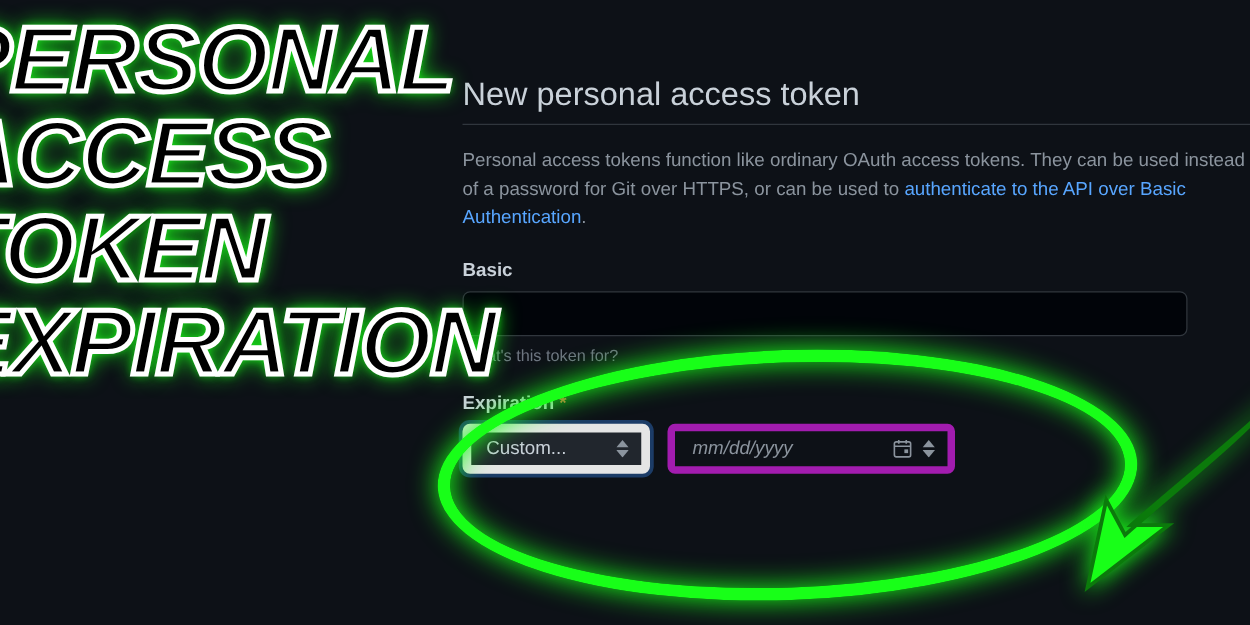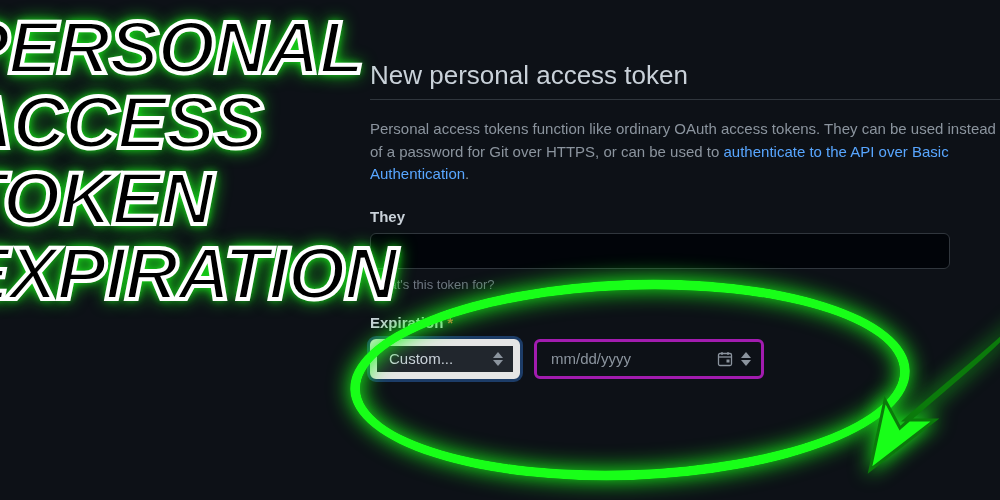--- a/index.html
+++ b/index.html
@@ -104,28 +104,29 @@
     display: flex;
     flex-direction: column;
     gap: 2px;
   }
   .stepper svg { display: block; }
   .date-box {
     position: relative;
     width: 230px;
     height: 40px;
     background: #0d1117;
-    border: 3px solid #a21caf;
+    border: 6px solid #a21caf;
     border-radius: 6px;
     display: flex;
     align-items: center;
     padding: 0 14px;
     color: #8b949e;
     font-size: 15px;
     cursor: pointer;
+    font-style: italic;
   }
   .date-right {
     position: absolute;
     right: 10px;
     display: flex;
     align-items: center;
     gap: 8px;
   }
   .ellipse-highlight {
     position: absolute;
@@ -166,21 +167,21 @@
 </svg>
 
 <div class="panel">
   <h1 class="page-title">New personal access token</h1>
   <hr class="rule">
   <p class="desc">
     <span>Personal access tokens function like ordinary OAuth access tokens. They can be used instead of a password for Git over HTTPS, or can be used to </span><a href="#">authenticate to the API over Basic Authentication</a><span>.</span>
   </p>
 
   <label class="field-label">
-    <span>They</span>
+    <span>Basic</span>
   </label>
   <input class="note-input" type="text" value="" style="">
   <div class="hint">What's this token for?</div>
 
   <label class="field-label">
     <span>Expiration</span><span class="req">*</span>
   </label>
 
   <div class="row-exp">
     <div class="select-box">

